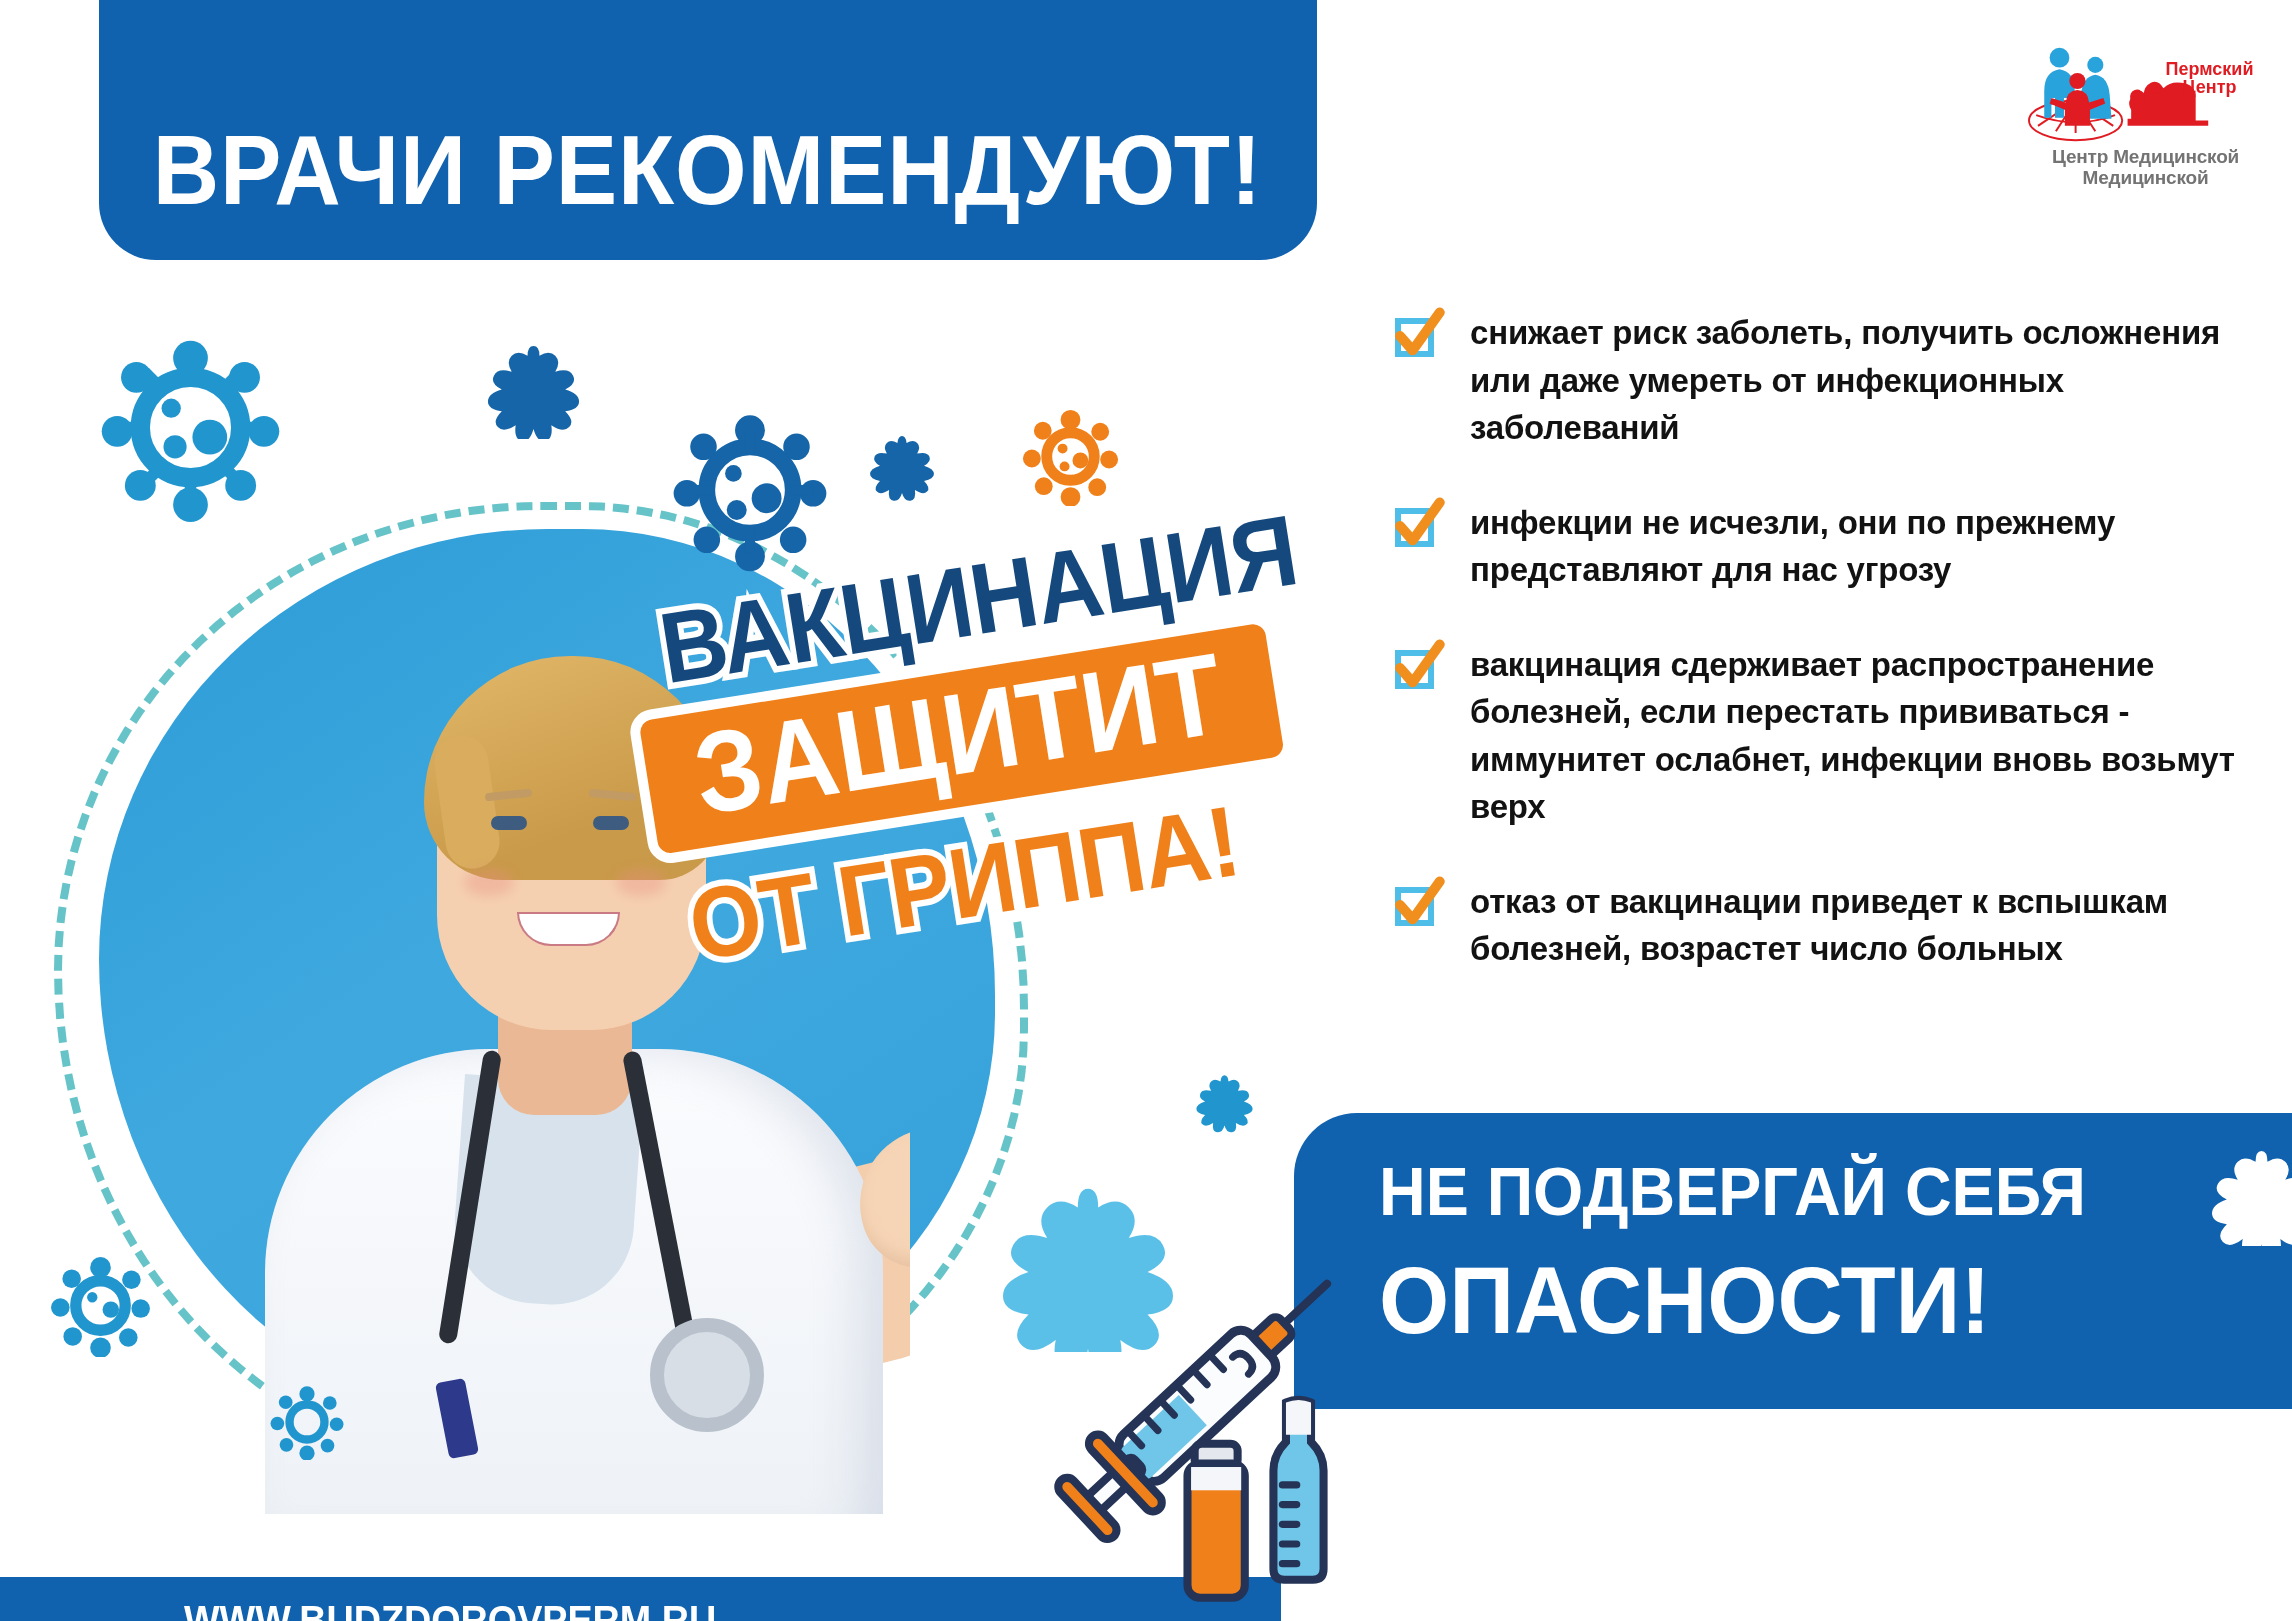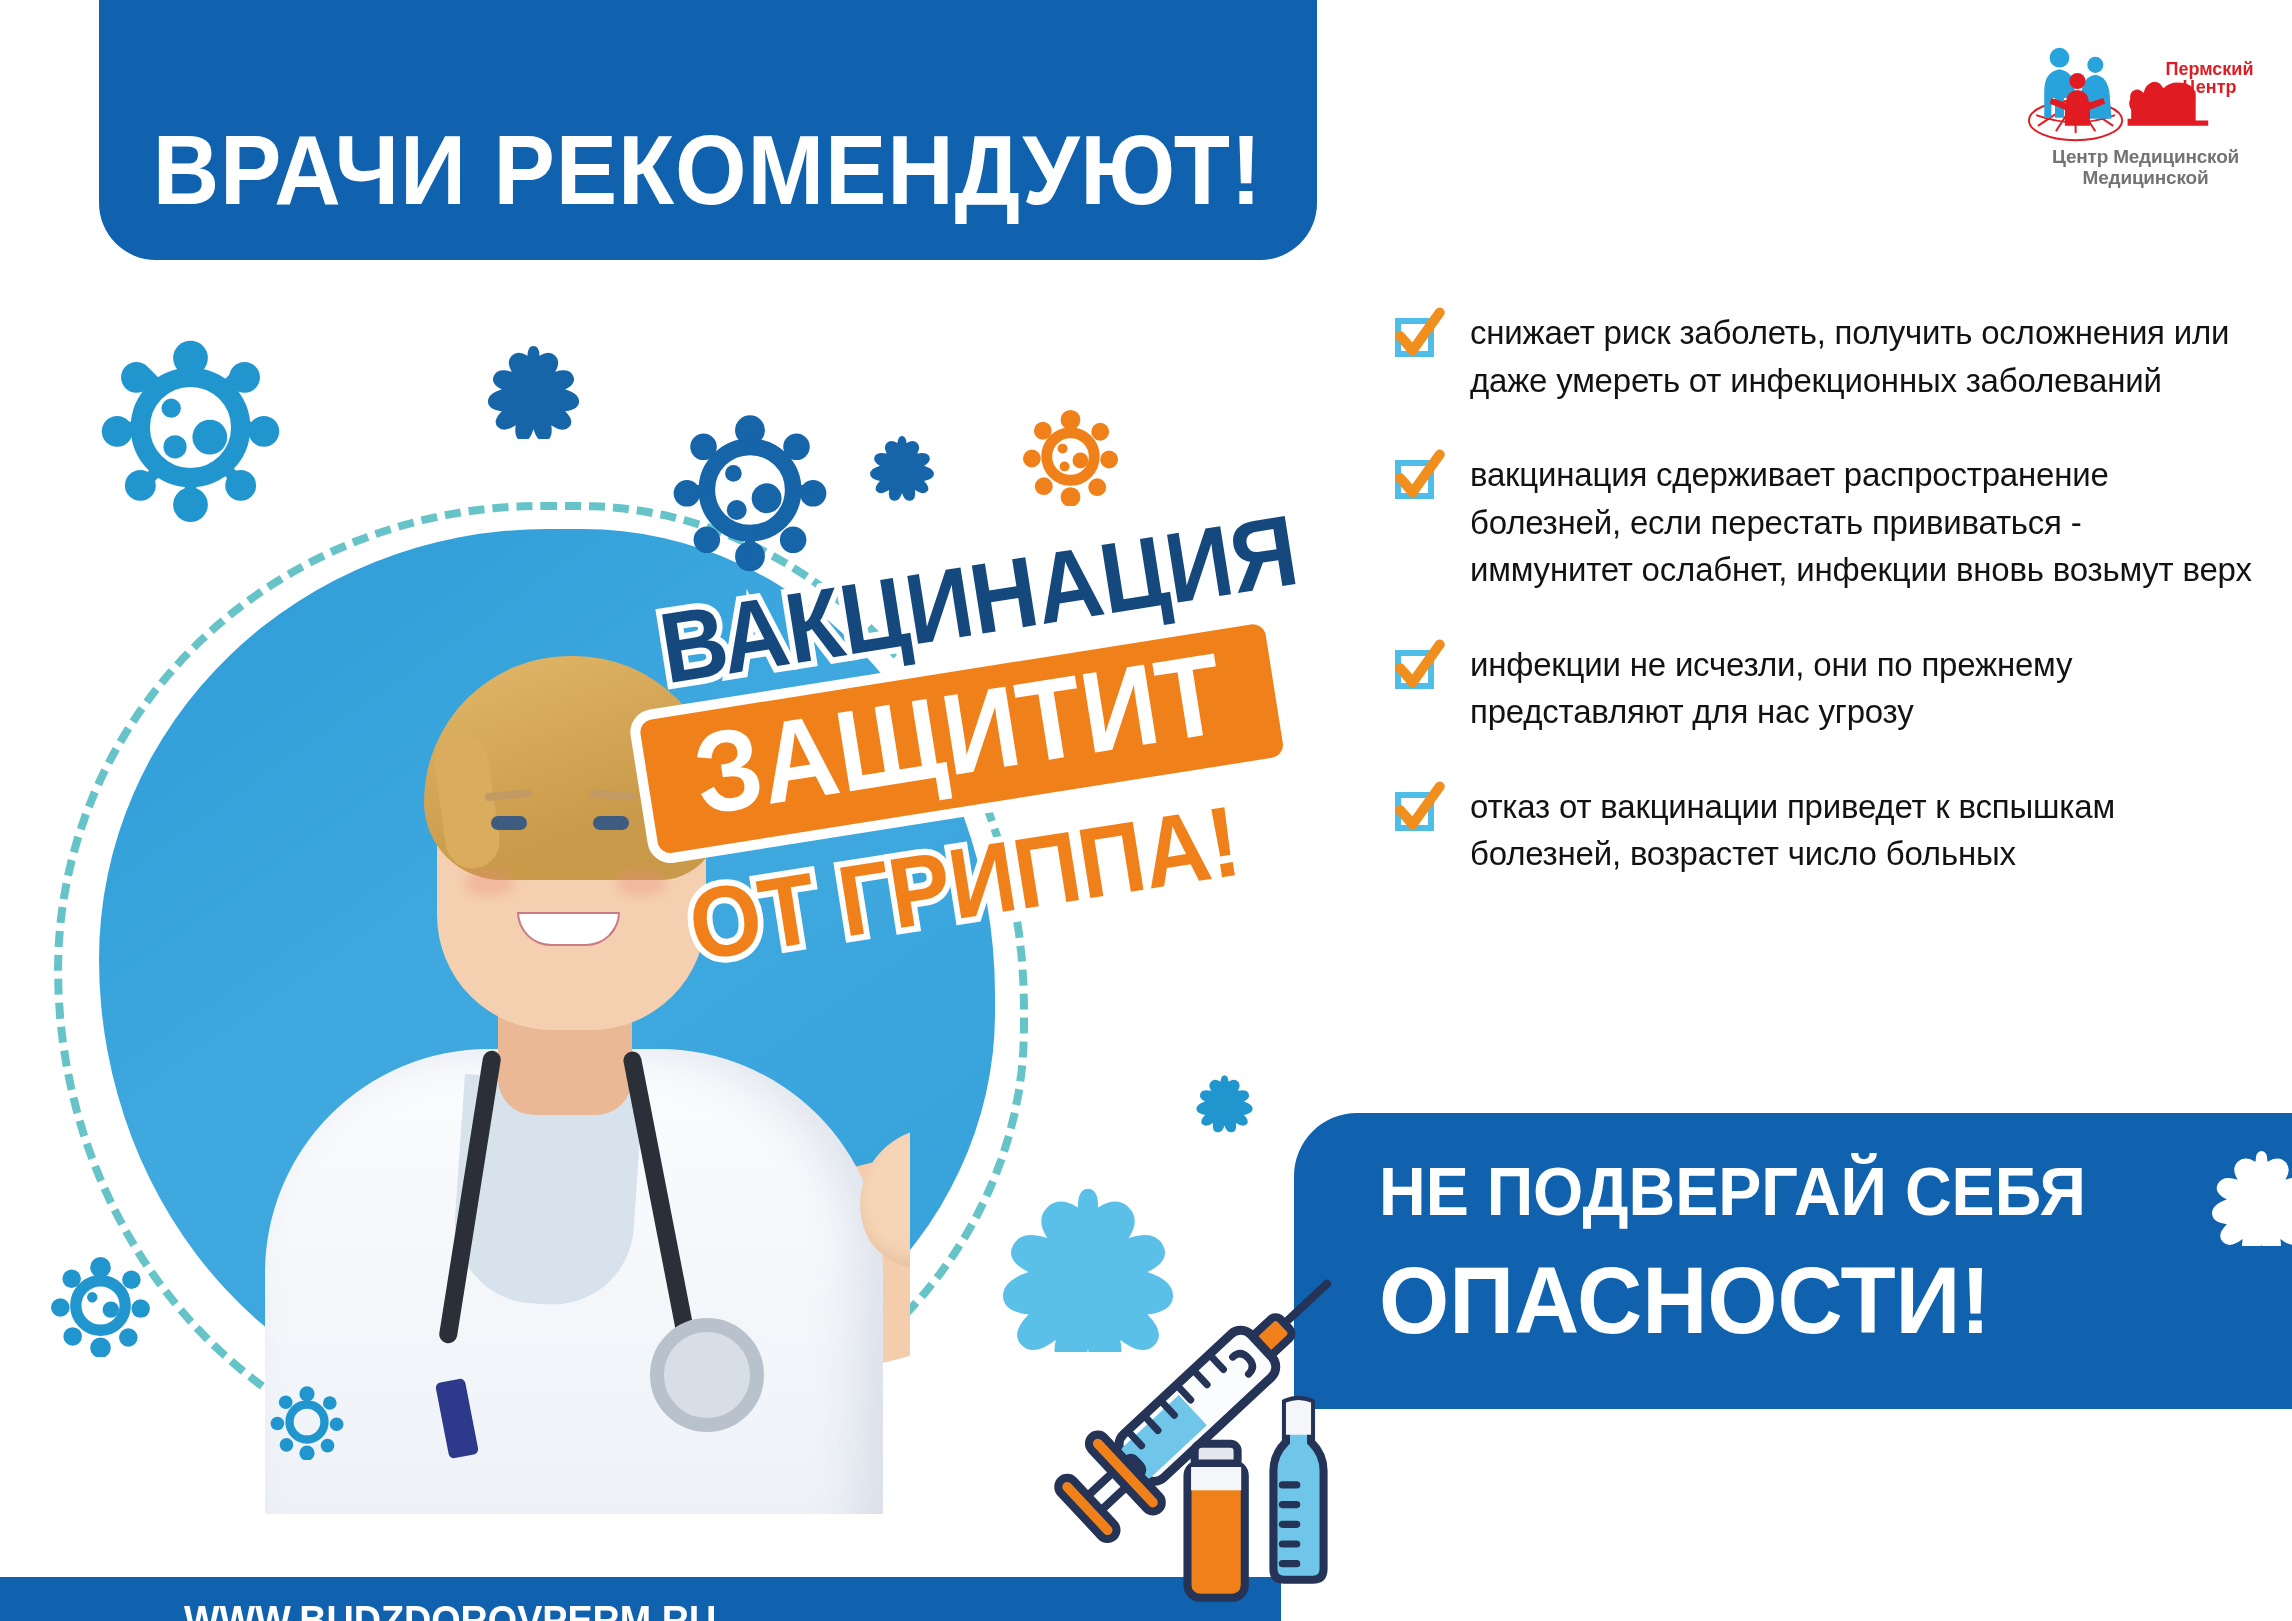--- a/index.html
+++ b/index.html
@@ -277,21 +277,21 @@
     width:39px; height:39px;
     border:6.3px solid #4EBEE8;
     box-sizing:border-box;
   }
   .check-box .tick{
     position:absolute; left:-1.8px; top:-3.6px;
     width:56px; height:56px;
   }
   .check-text{
     font-size:33px;
-    font-weight:normal;
+    font-weight:bold;
     color:#121212;
     line-height:1.44;
     letter-spacing:-0.2px;
   }
 
   
   .panel-blue{
     position:absolute;
     left:1254px; top:1113px;
     width:1039px; height:296px;
@@ -455,31 +455,31 @@
       <div class="check-text">снижает риск заболеть, получить осложнения или даже умереть от инфекционных заболеваний</div>
     </div>
 
     <div class="check-item">
       <div class="check-box">
         <div class="sq"></div>
         <svg class="tick" viewBox="0 0 62 62">
           <path d="M10 32 L24 48 L54 6" fill="none" stroke="#F08F1E" stroke-width="11" stroke-linecap="round" stroke-linejoin="round"></path>
         </svg>
       </div>
-      <div class="check-text">вакцинация сдерживает распространение болезней, если перестать прививаться - иммунитет ослабнет, инфекции вновь возьмут верх</div>
+      <div class="check-text">инфекции не исчезли, они по прежнему представляют для нас угрозу</div>
     </div>
 
     <div class="check-item">
       <div class="check-box">
         <div class="sq"></div>
         <svg class="tick" viewBox="0 0 62 62">
           <path d="M10 32 L24 48 L54 6" fill="none" stroke="#F08F1E" stroke-width="11" stroke-linecap="round" stroke-linejoin="round"></path>
         </svg>
       </div>
-      <div class="check-text">инфекции не исчезли, они по прежнему представляют для нас угрозу</div>
+      <div class="check-text">вакцинация сдерживает распространение болезней, если перестать прививаться - иммунитет ослабнет, инфекции вновь возьмут верх</div>
     </div>
 
     <div class="check-item">
       <div class="check-box">
         <div class="sq"></div>
         <svg class="tick" viewBox="0 0 62 62">
           <path d="M10 32 L24 48 L54 6" fill="none" stroke="#F08F1E" stroke-width="11" stroke-linecap="round" stroke-linejoin="round"></path>
         </svg>
       </div>
       <div class="check-text">отказ от вакцинации приведет к вспышкам болезней, возрастет число больных</div>

